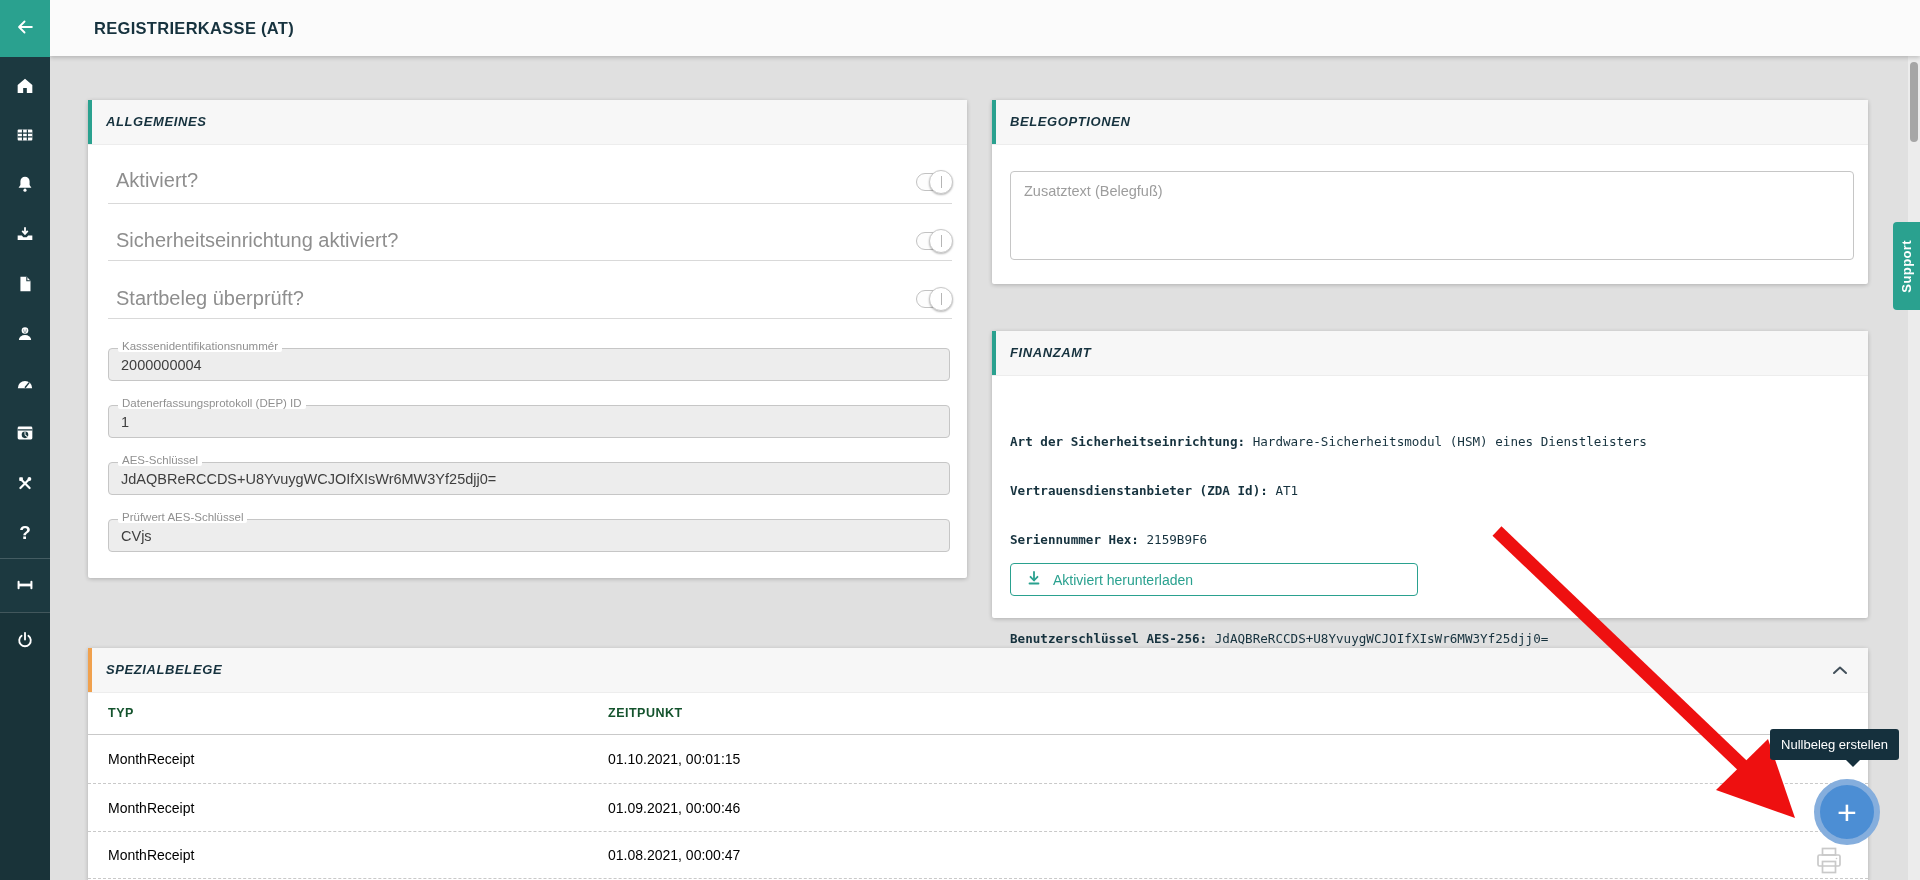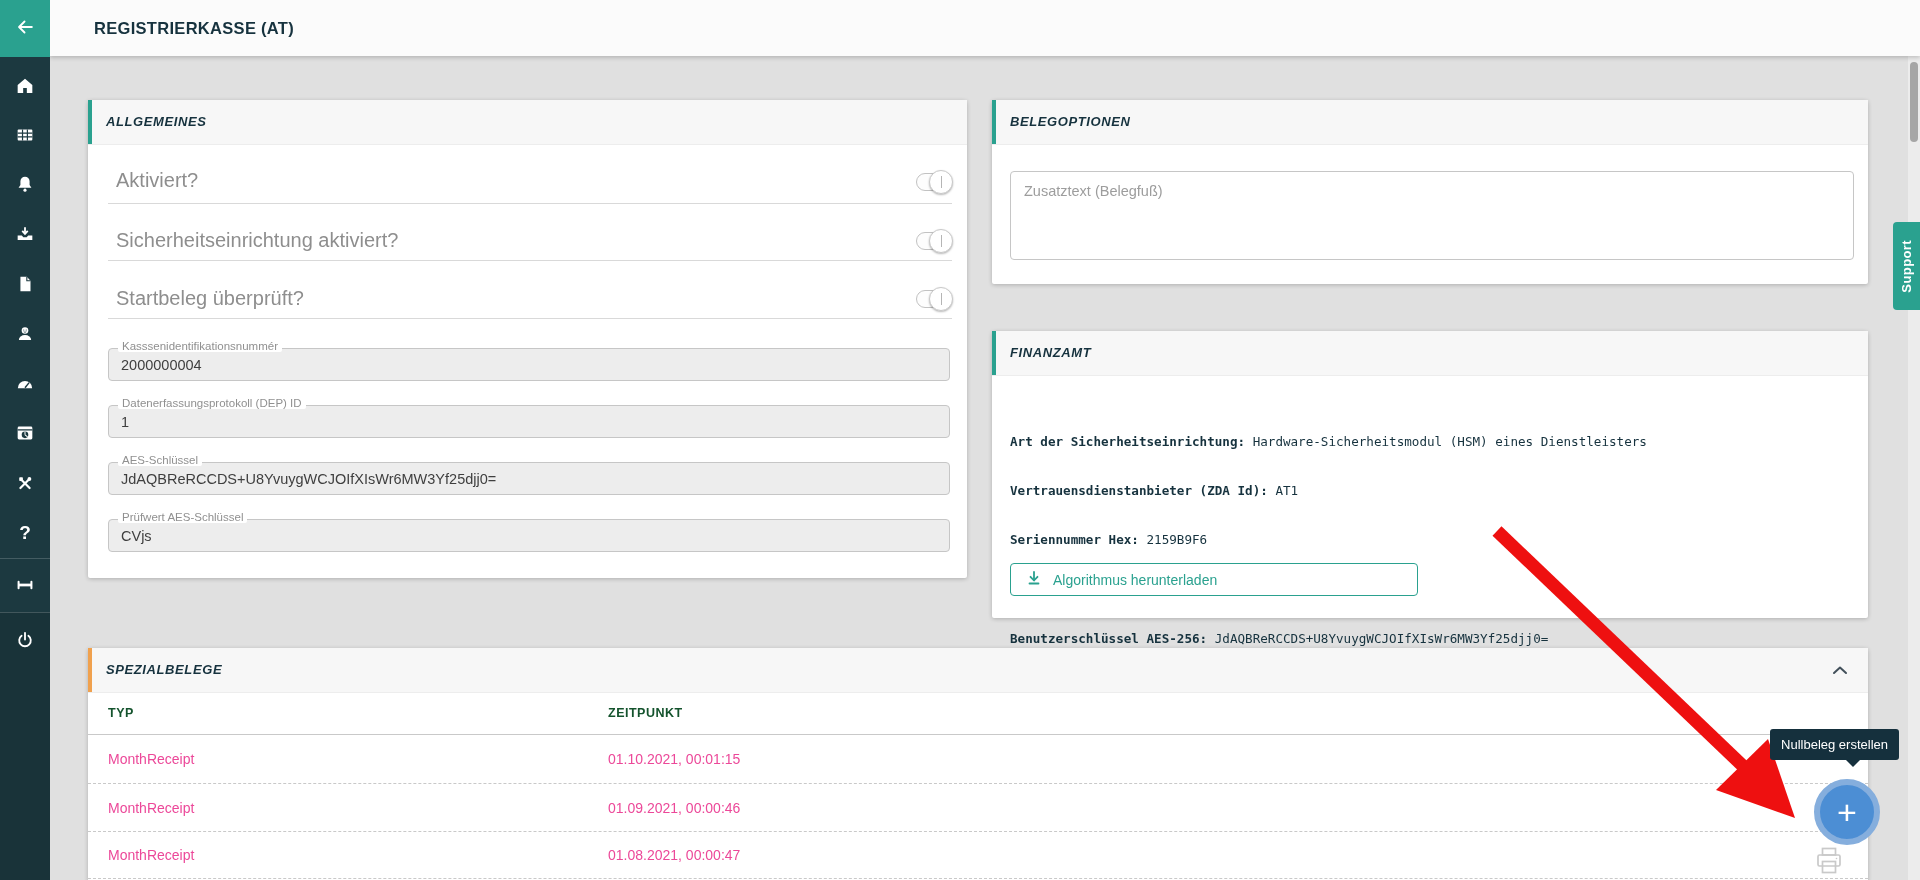--- a/index.html
+++ b/index.html
@@ -46,21 +46,21 @@
 
   
   #fin-block{position:absolute;left:18px;top:70px;font-family:"DejaVu Sans Mono",monospace;font-size:12.6px;line-height:16.4px;color:#16323e;white-space:pre;}
   .fin-line b{font-weight:bold;}
   #download-btn{position:absolute;left:18px;top:232px;width:408px;height:33px;box-sizing:border-box;border:1px solid #2aa18f;border-radius:4px;background:#fff;color:#2aa18f;font-size:14px;font-family:"Liberation Sans",sans-serif;display:flex;align-items:center;gap:10px;padding:0 14px;cursor:pointer;}
 
   
   .col-head{position:absolute;top:44px;height:42px;line-height:42px;font-size:12.5px;font-weight:bold;color:#14532d;letter-spacing:0.5px;}
   #colhead-border{position:absolute;left:0;right:0;top:86px;border-top:1px solid #c9c9c9;}
   .s-row{position:absolute;left:0;right:0;border-bottom:1px dashed #c9c9c9;}
-  .cell{position:absolute;top:0;height:100%;display:flex;align-items:center;font-size:14px;color:#ec4899;}
+  .cell{position:absolute;top:0;height:100%;display:flex;align-items:center;font-size:14px;color:#000000;}
   .cell.typ{left:20px;}
   .cell.zeit{left:520px;}
   #collapse-chevron{position:absolute;right:18px;top:14px;width:20px;height:16px;cursor:pointer;display:flex;align-items:center;justify-content:center;}
 
   
   #fab{position:absolute;left:1814px;top:779px;width:66px;height:66px;box-sizing:border-box;border-radius:50%;background:#4c8ed4;border:6px solid #85aedd;color:#fff;z-index:45;display:flex;align-items:center;justify-content:center;font-size:34px;font-weight:300;cursor:pointer;line-height:0;}
   #tooltip{position:absolute;top:729px;right:21px;height:31px;line-height:31px;padding:0 11px;background:#15303d;color:#fff;font-size:13px;border-radius:3px;z-index:50;white-space:nowrap;}
   #tooltip-pointer{position:absolute;left:76px;bottom:-7px;width:0;height:0;border-left:7px solid transparent;border-right:7px solid transparent;border-top:7px solid #15303d;}
   #arrow-overlay{position:absolute;left:0;top:0;width:1920px;height:880px;z-index:40;pointer-events:none;}
   #printer-btn{position:absolute;left:1812px;top:844px;width:34px;height:34px;z-index:30;cursor:pointer;}
@@ -234,21 +234,21 @@
       <div class="fin-line"><b>Kassenidentifikationsnummer:</b><span> 2000000004</span></div>
     </div>
     <button id="download-btn">
       <span>
         <svg width="18" height="18" viewBox="0 0 18 18">
             <path d="M9 3 V11" stroke="#2aa18f" stroke-width="1.8" stroke-linecap="round"></path>
             <path d="M5.5 7.8 L9 11.5 L12.5 7.8" stroke="#2aa18f" stroke-width="1.8" fill="none" stroke-linecap="round" stroke-linejoin="round"></path>
             <path d="M4.5 14.5 H13.5" stroke="#2aa18f" stroke-width="1.8" stroke-linecap="round"></path>
           </svg>
       </span>
-      <span>Algorithmus herunterladen</span>
+      <span>Aktiviert herunterladen</span>
     </button>
   </section>
 
   <section class="panel" id="panel-spezialbelege">
     <div class="panel-header">
       <div class="accent orange"></div>
       <span class="panel-title">SPEZIALBELEGE</span>
       <div id="collapse-chevron">
         <svg width="16" height="10" viewBox="0 0 16 10">
             <path d="M2 8 L8 2.5 L14 8" stroke="#42505a" stroke-width="2" fill="none" stroke-linecap="round" stroke-linejoin="round"></path>

